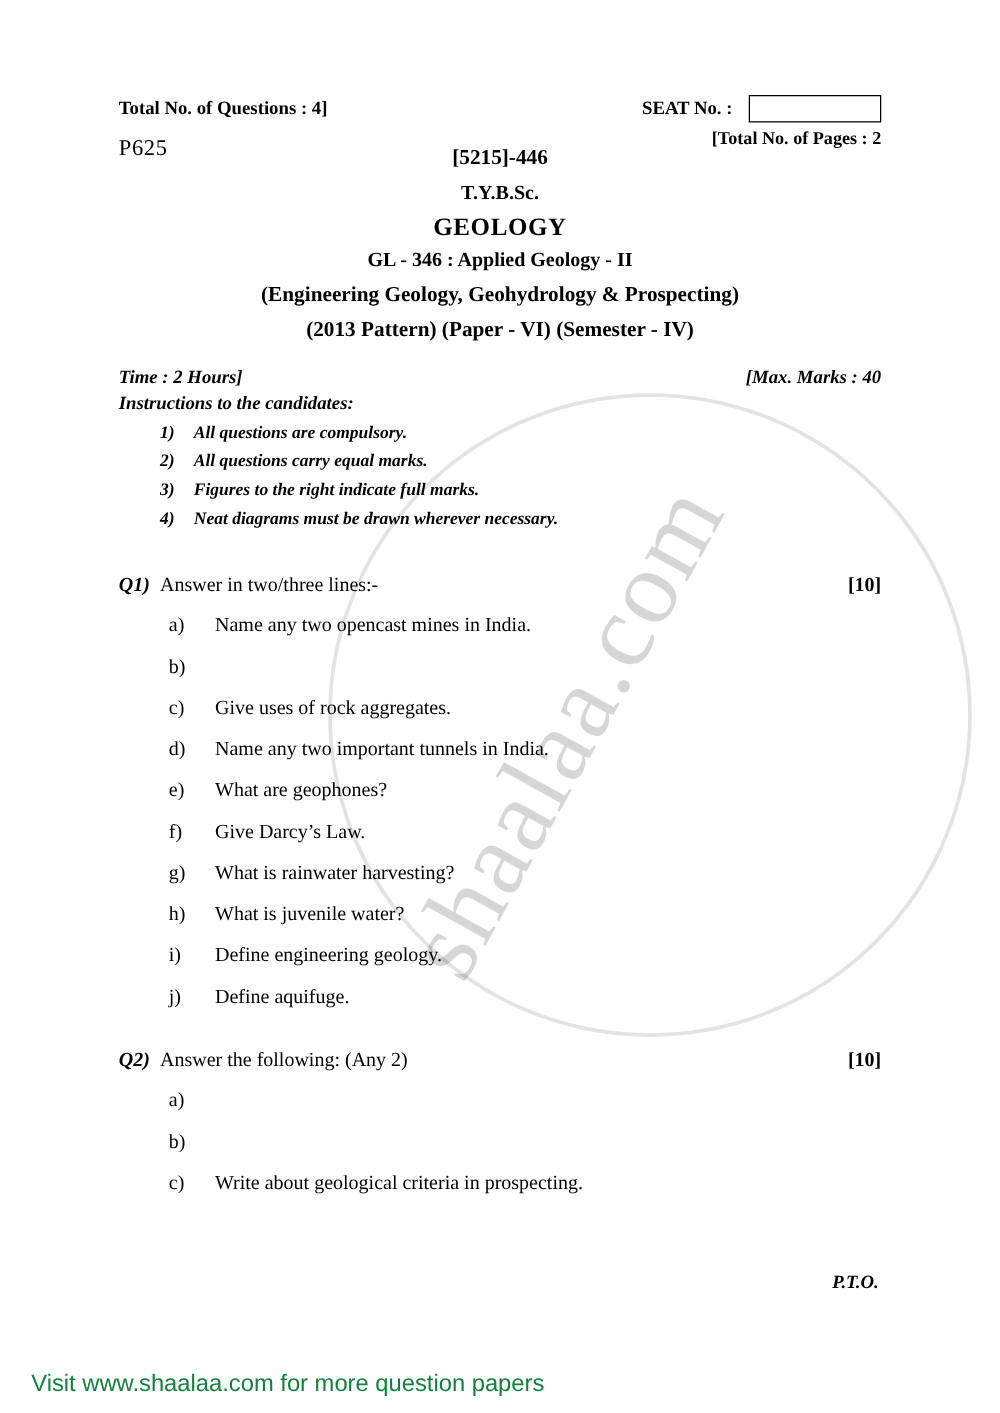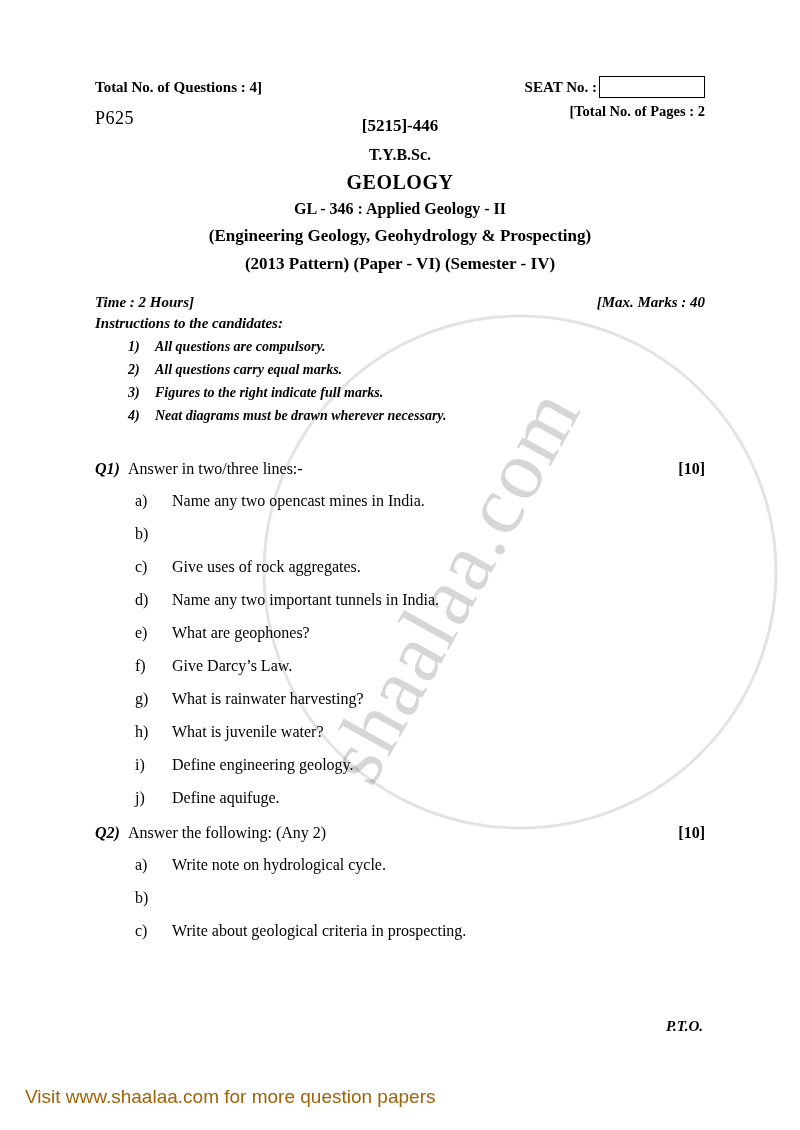--- a/index.html
+++ b/index.html
@@ -33,21 +33,21 @@
     font-family: "Liberation Serif", serif;
   }
 
   
   .doc { position: absolute; left: 95px; top: 76px; width: 610px; z-index: 1; }
 
   .row-top {
     display: flex; justify-content: space-between; align-items: center;
     font-weight: bold; font-size: 15px;
   }
-  .seat-wrap { display: flex; align-items: center; gap: 2px; font-size: 15px; }
+  .seat-wrap { display: flex; align-items: center; gap: 13px; font-size: 15px; }
   .seat-box {
     display: inline-block; width: 106px; height: 22px;
     border: 1.5px solid #000; background: #fff;
   }
 
   .row-code { position: relative; margin-top: 4px; height: 42px; }
   .p-code { position: absolute; left: 0; top: 6px; font-weight: normal; font-size: 18px; letter-spacing: 0.5px; }
   .paper-number { position: absolute; left: 0; right: 0; top: 14px; text-align: center; font-weight: bold; font-size: 17px; }
   .total-pages { position: absolute; right: 0; top: 1px; font-weight: bold; font-size: 14.5px; }
 
@@ -63,38 +63,38 @@
     margin-top: 20px; font-weight: bold; font-style: italic; font-size: 15px;
   }
   .instr-title { font-weight: bold; font-style: italic; font-size: 15px; margin-top: 4px; }
   .instr-item {
     display: flex; font-weight: bold; font-style: italic; font-size: 14px;
     margin-top: 7px; padding-left: 33px;
   }
   .instr-num { width: 27px; flex: 0 0 27px; }
 
   .question { margin-top: 36px; }
-  .question.q2 { margin-top: 16px; }
+  .question.q2 { margin-top: 32px; }
   .q-head { display: flex; font-size: 16px; align-items: baseline; }
   .q-num { font-weight: bold; font-style: italic; width: 33px; flex: 0 0 33px; }
   .q-text { flex: 1; }
   .q-marks { font-weight: bold; font-size: 16px; }
   .subq { display: flex; font-size: 16px; margin-top: 12px; padding-left: 40px; line-height: 21px; }
   .subq-label { width: 37px; flex: 0 0 37px; }
 
   .pto {
     position: absolute; right: 97px; top: 1018px;
     font-weight: bold; font-style: italic; font-size: 15px; z-index: 1;
   }
 
   .site-footer {
     position: absolute; left: 0; right: 0; bottom: 0; height: 44px;
     background: #ffffff; z-index: 2;
-    display: flex; align-items: flex-start; padding-left: 25px;
-    font-family: "Liberation Sans", sans-serif; font-size: 19px; color: #a16207;
+    display: flex; align-items: center; padding-left: 25px;
+    font-family: "Liberation Sans", sans-serif; font-size: 19px; color: #15803d;
   }
 </style>
 </head>
 <body>
 
 <div class="watermark">
   <div class="wm-circle"></div>
   <div class="wm-text">shaalaa.com</div>
 </div>
 
@@ -194,21 +194,20 @@
   </div>
 
   <div class="question q2">
     <div class="q-head">
       <span class="q-num">Q2)</span>
       <span class="q-text">Answer the following: (Any 2)</span>
       <span class="q-marks">[10]</span>
     </div>
     <div class="subq">
       <span class="subq-label">a)</span>
-      <span>Write note on hydrological cycle.</span>
     </div>
     <div class="subq">
       <span class="subq-label">b)</span>
     </div>
     <div class="subq">
       <span class="subq-label">c)</span>
       <span>Write about geological criteria in prospecting.</span>
     </div>
   </div>
 

